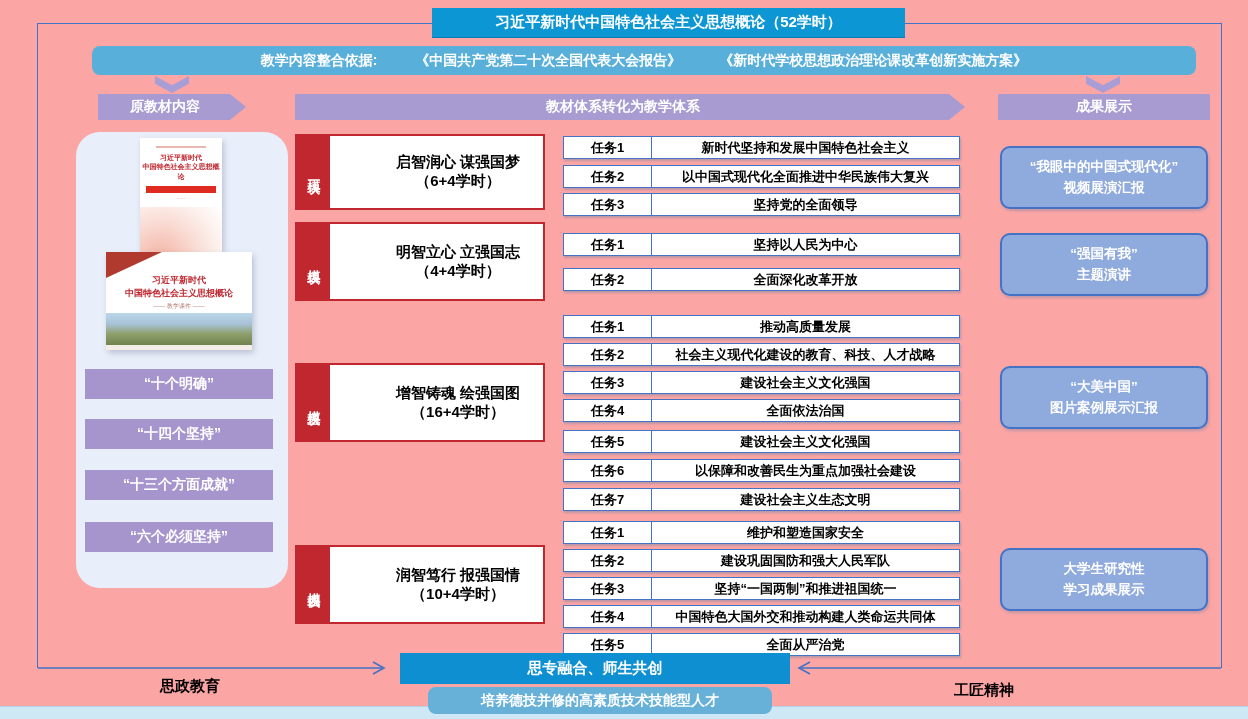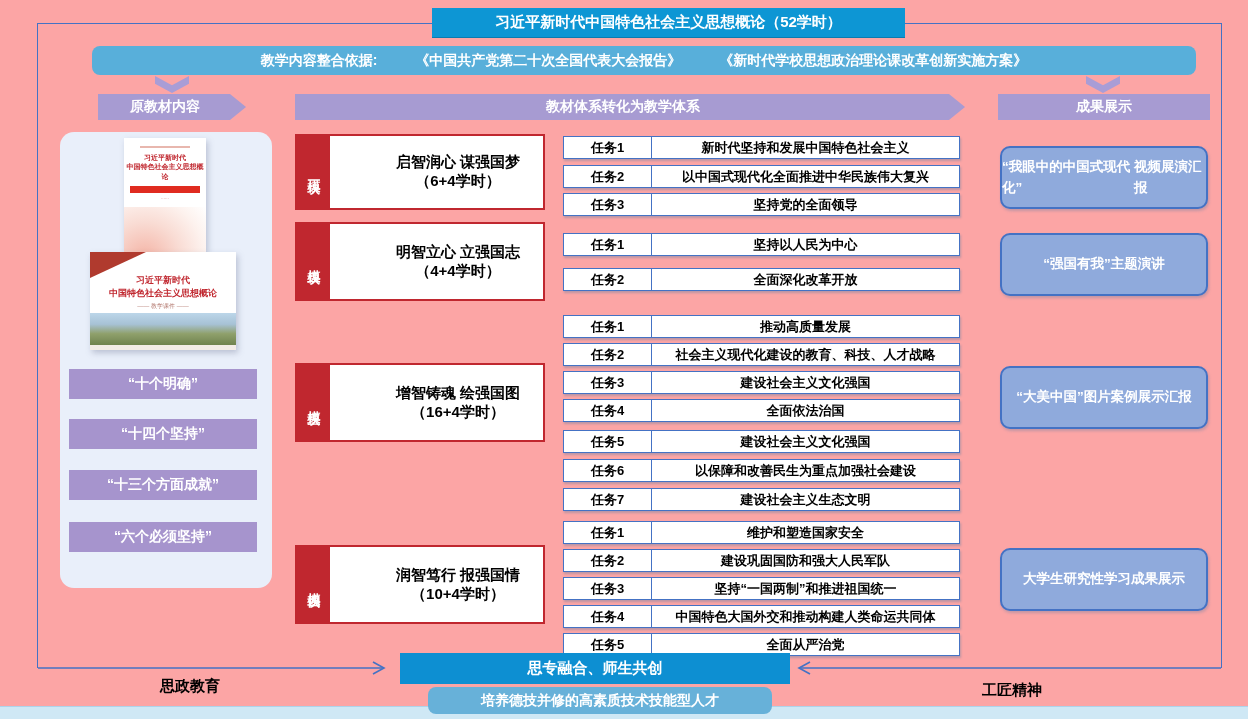--- a/index.html
+++ b/index.html
@@ -27,21 +27,21 @@
 
   
   .hdr { position:absolute; top:94px; height:26px; background:#a79bd2; color:#fff; font-weight:bold; font-size:14px;
          display:flex; align-items:center; justify-content:center; }
   .hdr.arrow { clip-path:polygon(0 0, calc(100% - 16px) 0, 100% 50%, calc(100% - 16px) 100%, 0 100%); padding-right:14px; }
   .hdr-left { left:98px; width:148px; }
   .hdr-center { left:295px; width:670px; }
   .hdr-right { left:998px; width:212px; }
 
   
-  .left-panel { position:absolute; left:60px; top:132px; width:212px; height:456px; background:#e9effa; border-radius:14px; }
+  .left-panel { position:absolute; left:76px; top:132px; width:212px; height:456px; background:#e9effa; border-radius:24px; }
   .book { position:absolute; left:64px; top:6px; width:82px; height:114px; background:#fff;
           box-shadow:2px 3px 6px rgba(100,110,140,.35); padding-top:8px; text-align:center; }
   .book .rule { width:60%; height:2px; background:#e8b7ae; margin:0 auto 5px; }
   .book .bt { color:#c0272f; font-weight:bold; font-size:7px; line-height:1.35; }
   .book .band { width:86%; height:7px; background:#e02b20; margin:5px auto 3px; }
   .book .tiny { color:#cf6a5e; font-size:4px; }
   .book .swirl { margin-top:6px; width:100%; height:46px;
                  background:radial-gradient(circle at 25% 110%, #f4b4a6 0%, #f9dcd4 45%, #fdf2ee 75%, #fff 100%); }
   .slide { position:absolute; left:30px; top:120px; width:146px; height:98px; background:#fff;
            box-shadow:2px 3px 6px rgba(100,110,140,.35); text-align:center; overflow:hidden; }
@@ -69,31 +69,31 @@
               border:1.5px solid #4472c4; box-shadow:1px 2px 2px rgba(110,130,165,.45);
               display:flex; align-items:stretch; }
   .task-row .tl { width:88px; border-right:1.5px solid #4472c4; display:flex; align-items:center; justify-content:center;
                   font-weight:bold; font-size:13px; color:#000; }
   .task-row .tt { flex:1; display:flex; align-items:center; justify-content:center;
                   font-weight:bold; font-size:13px; color:#000; padding:0 2px; }
 
   
   .outcome { position:absolute; left:1000px; width:208px; height:63px; background:#8faadc; border:2px solid #4472c4;
              border-radius:10px; color:#fff; font-weight:bold; font-size:13.5px;
-             display:flex; flex-direction:row; align-items:center; justify-content:center; line-height:1.5;
+             display:flex; flex-direction:column; align-items:center; justify-content:center; line-height:1.5;
              box-shadow:1px 2px 3px rgba(110,130,165,.4); }
 
   
   .fusion-box { position:absolute; left:400px; top:653px; width:390px; height:31px; background:#0d8fd2;
                 color:#fff; font-weight:bold; font-size:15px; display:flex; align-items:center; justify-content:center; z-index:3; }
   .goal-box { position:absolute; left:428px; top:687px; width:344px; height:27px; background:#67b1d9; border-radius:8px;
               color:#fff; font-weight:bold; font-size:14px; display:flex; align-items:center; justify-content:center; z-index:3; }
   .flow-label { position:absolute; color:#000; font-weight:bold; font-size:15px; z-index:3; }
   .flow-label.left { left:160px; top:677px; }
-  .flow-label.right { left:982px; top:681px; }
+  .flow-label.right { left:954px; top:681px; }
   .strip { position:absolute; left:0; top:706px; width:1248px; height:13px; background:#cfe8f5; border-top:1px solid #aed3ea; z-index:1; }
   svg.arrows { position:absolute; left:0; top:0; width:1248px; height:719px; z-index:2; pointer-events:none; }
 </style>
 </head>
 <body>
 
 <div id="canvas">
 
   <div class="frame"></div>
 

